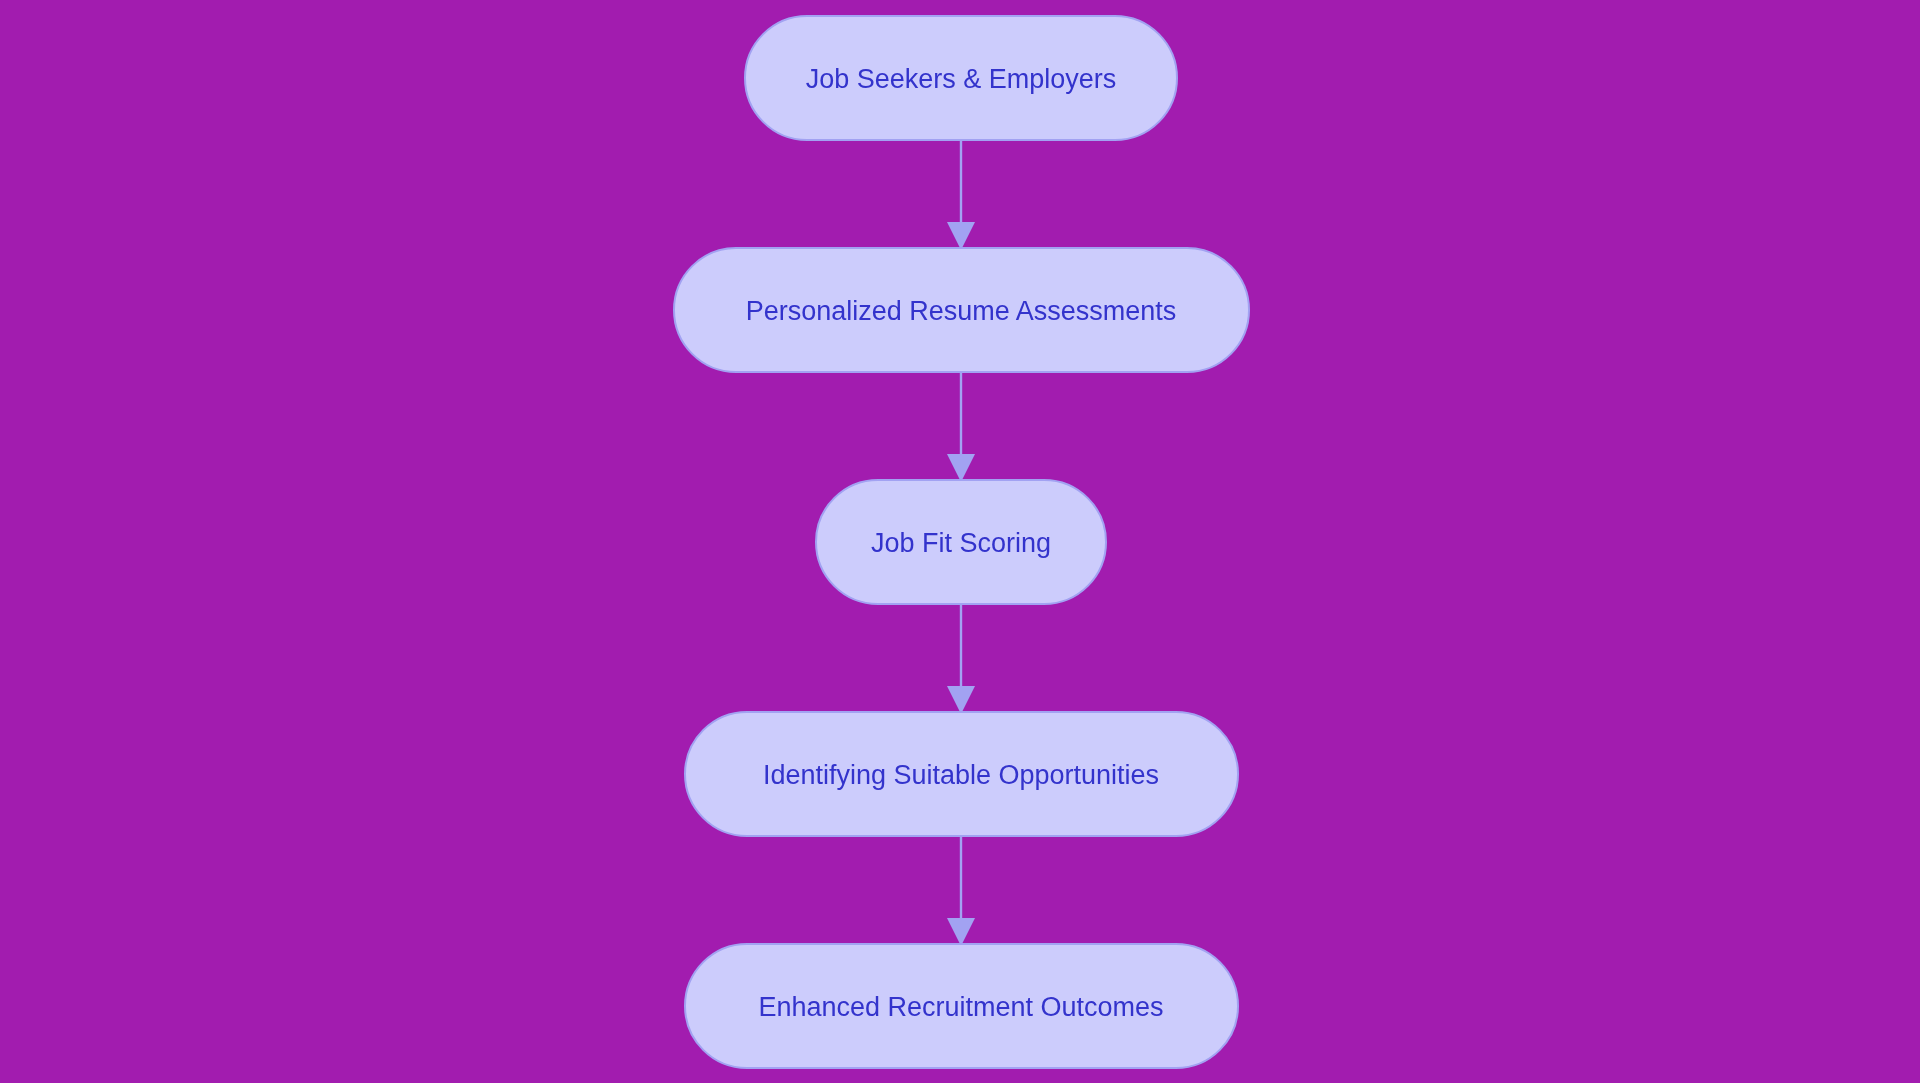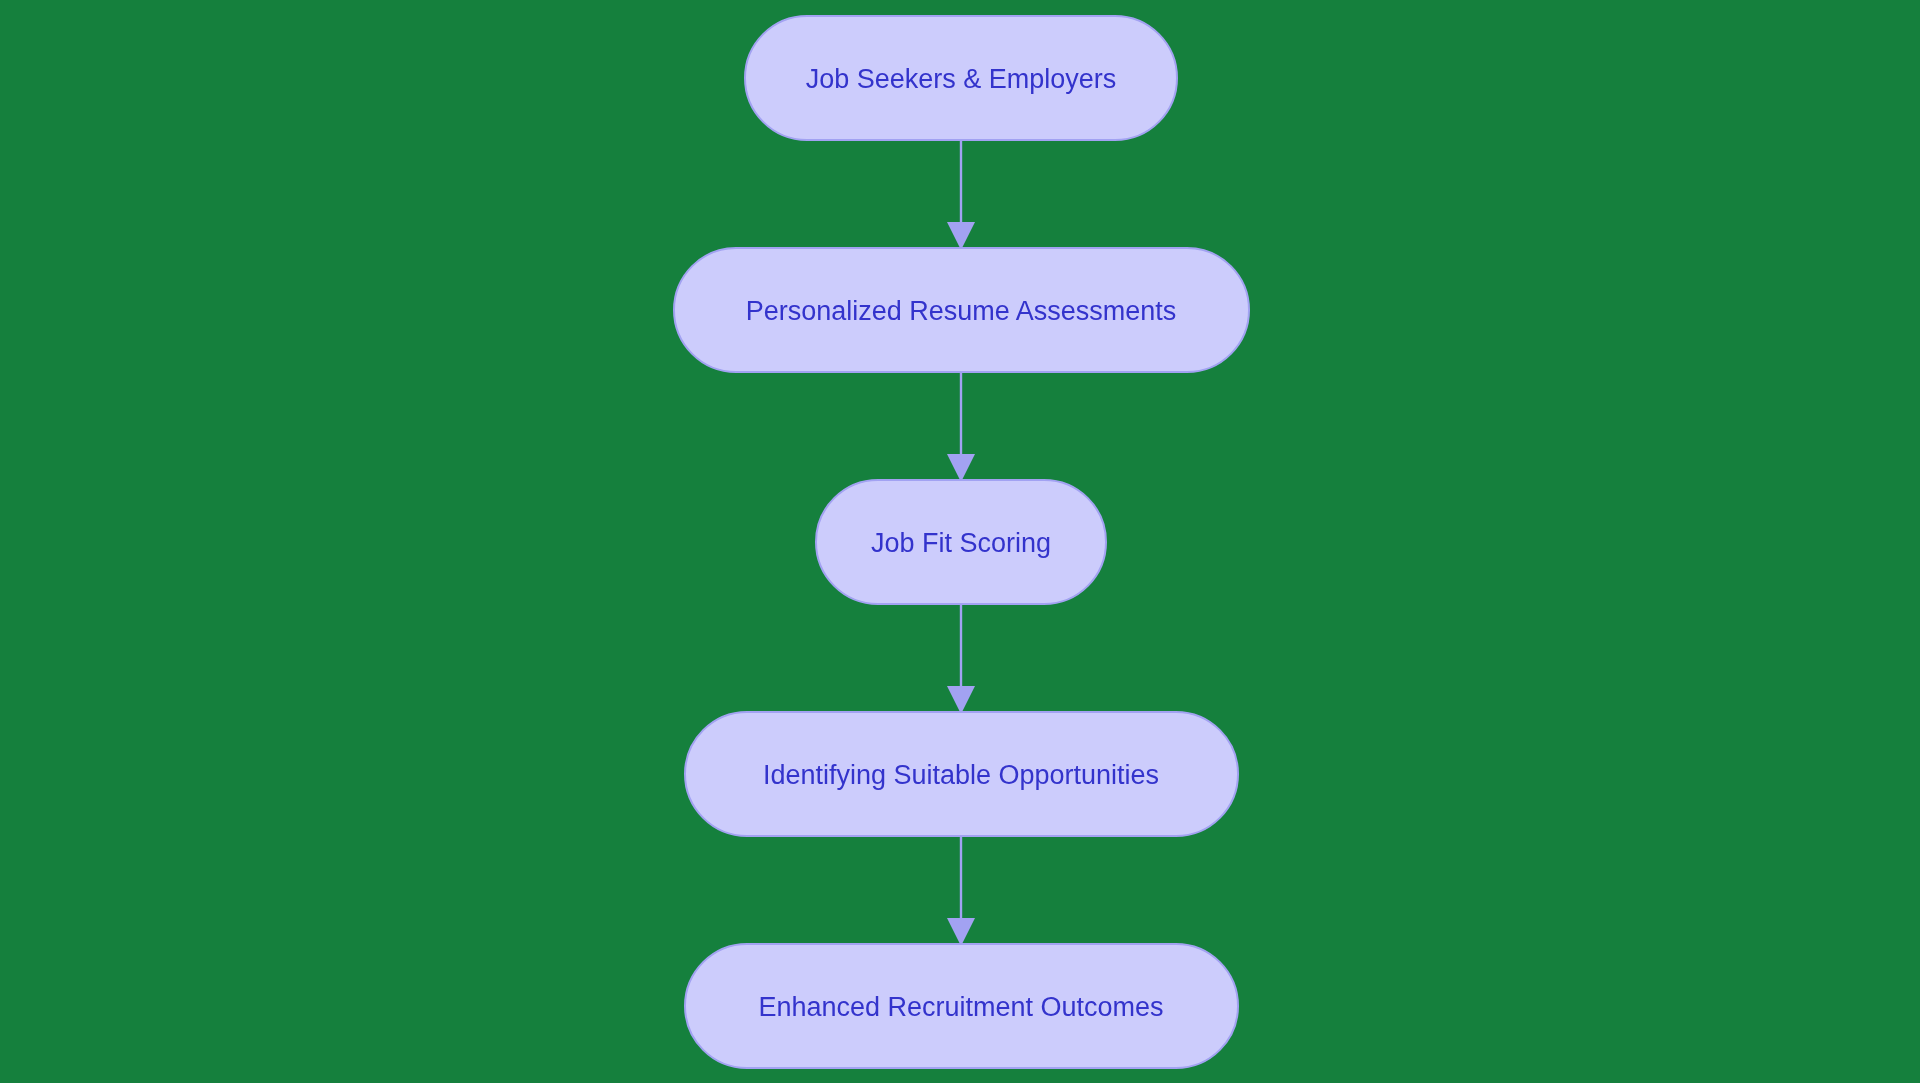--- a/index.html
+++ b/index.html
@@ -12,21 +12,21 @@
     width: 1920px;
     height: 1083px;
     overflow: hidden;
     font-family: "Liberation Sans", sans-serif;
   }
 
   #flow-canvas {
     position: relative;
     width: 1920px;
     height: 1083px;
-    background: #15803d;
+    background: #a21caf;
   }
 
   .flow-svg {
     position: absolute;
     left: 0;
     top: 0;
     width: 1920px;
     height: 1083px;
     overflow: visible;
   }

